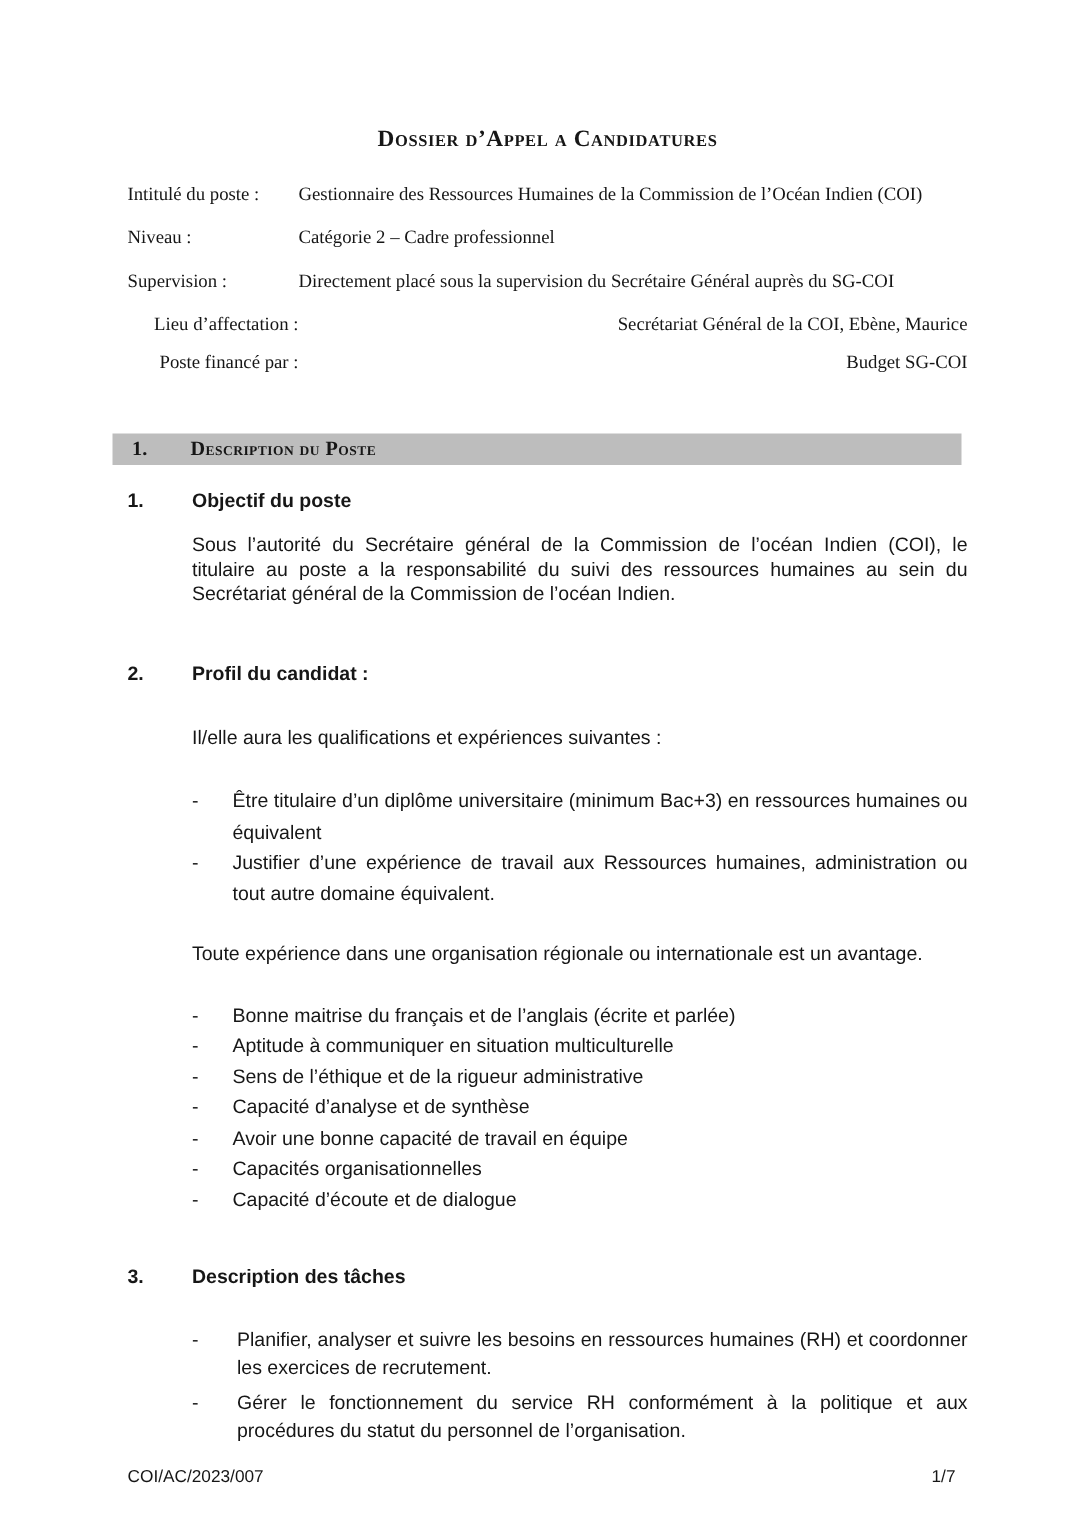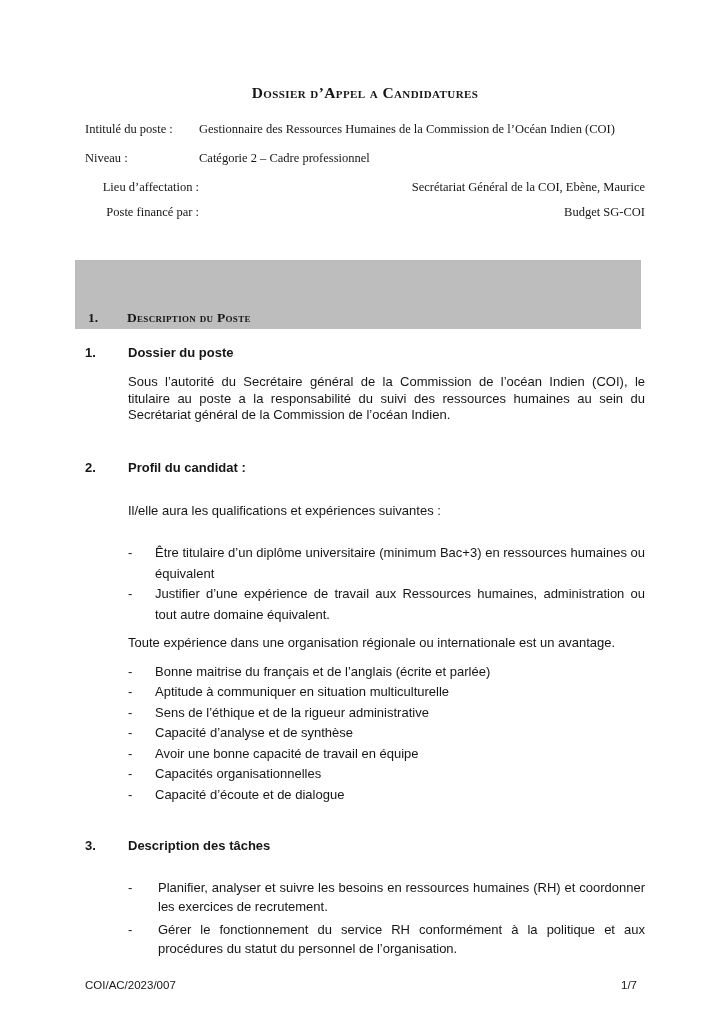--- a/index.html
+++ b/index.html
@@ -33,21 +33,21 @@
   .field-label { width:114px; flex:none; }
   .field-value { flex:1; }
   
   .section-bar {
     display:flex; align-items:baseline;
     margin-top:40px; margin-left:-10px; width:566px;
     padding:2px 0 3px 13px;
     font-family:"Liberation Serif", serif; font-weight:700; font-size:13.5px;
   }
   .section-bar .bar-num { width:39px; flex:none; }
-  .section-bar .bar-title { font-variant:small-caps; letter-spacing:0.3px;margin-top:48px; }
+  .section-bar .bar-title { font-variant:small-caps; letter-spacing:0.3px; }
   
   .sec-heading {
     display:flex;
     font-family:"Liberation Sans", sans-serif; font-weight:700; font-size:13px;
   }
   .sec-heading .num { width:43px; flex:none; }
   
   .body-indent { margin-left:43px; font-family:"Liberation Sans", sans-serif; font-size:13px; }
   .para { text-align:justify; line-height:16.5px; }
   .blist-item { display:flex; text-align:justify; line-height:20.5px; }
@@ -60,21 +60,21 @@
     position:absolute; left:85px; width:552px; bottom:33px;
     display:flex; justify-content:space-between;
     font-family:"Liberation Sans", sans-serif; font-size:11.5px;
   }
   
   .mt-16 { margin-top:16px; }
   .mt-14 { margin-top:14px; }
   .mt-36 { margin-top:36px; }
   .mt-28 { margin-top:28px; }
   .mt-24 { margin-top:24px; }
-  .mt-22 { margin-top:10px; }
+  .mt-22 { margin-top:22px; }
   .mt-26 { margin-top:26px; }
   .mt-33 { margin-top:33px; }
 </style>
 </head>
 <body>
 
 <div class="page" style="background: rgb(255, 255, 255); color: rgb(22, 22, 22); border-radius: 22px;">
   <div class="content">
 
     <div class="doc-title">
@@ -83,38 +83,42 @@
 
     <div class="fields">
       <div class="field-row">
         <span class="field-label">Intitulé du poste :</span>
         <span class="field-value">Gestionnaire des Ressources Humaines de la Commission de l’Océan Indien (COI)</span>
       </div>
       <div class="field-row">
         <span class="field-label">Niveau :</span>
         <span class="field-value">Catégorie 2 – Cadre professionnel</span>
       </div>
+      <div class="field-row">
+        <span class="field-label">Supervision :</span>
+        <span class="field-value">Directement placé sous la supervision du Secrétaire Général auprès du SG-COI</span>
+      </div>
       <div class="field-row tight">
         <span class="field-label">Lieu d’affectation :</span>
         <span class="field-value">Secrétariat Général de la COI, Ebène, Maurice</span>
       </div>
       <div class="field-row tight">
         <span class="field-label">Poste financé par :</span>
         <span class="field-value">Budget SG-COI</span>
       </div>
     </div>
 
     <div class="section-bar" id="section-bar" style="background: rgb(189, 189, 189);">
       <span class="bar-num">1.</span>
       <span class="bar-title">Description du Poste</span>
     </div>
 
     <div class="sec-heading mt-16">
       <span class="num">1.</span>
-      <span>Dossier du poste</span>
+      <span>Objectif du poste</span>
     </div>
     <div class="body-indent mt-14">
       <p class="para">Sous l’autorité du Secrétaire général de la Commission de l’océan Indien (COI), le titulaire au poste a la responsabilité du suivi des ressources humaines au sein du Secrétariat général de la Commission de l’océan Indien.</p>
     </div>
 
     <div class="sec-heading mt-36">
       <span class="num">2.</span>
       <span>Profil du candidat :</span>
     </div>
     <div class="body-indent mt-28">

